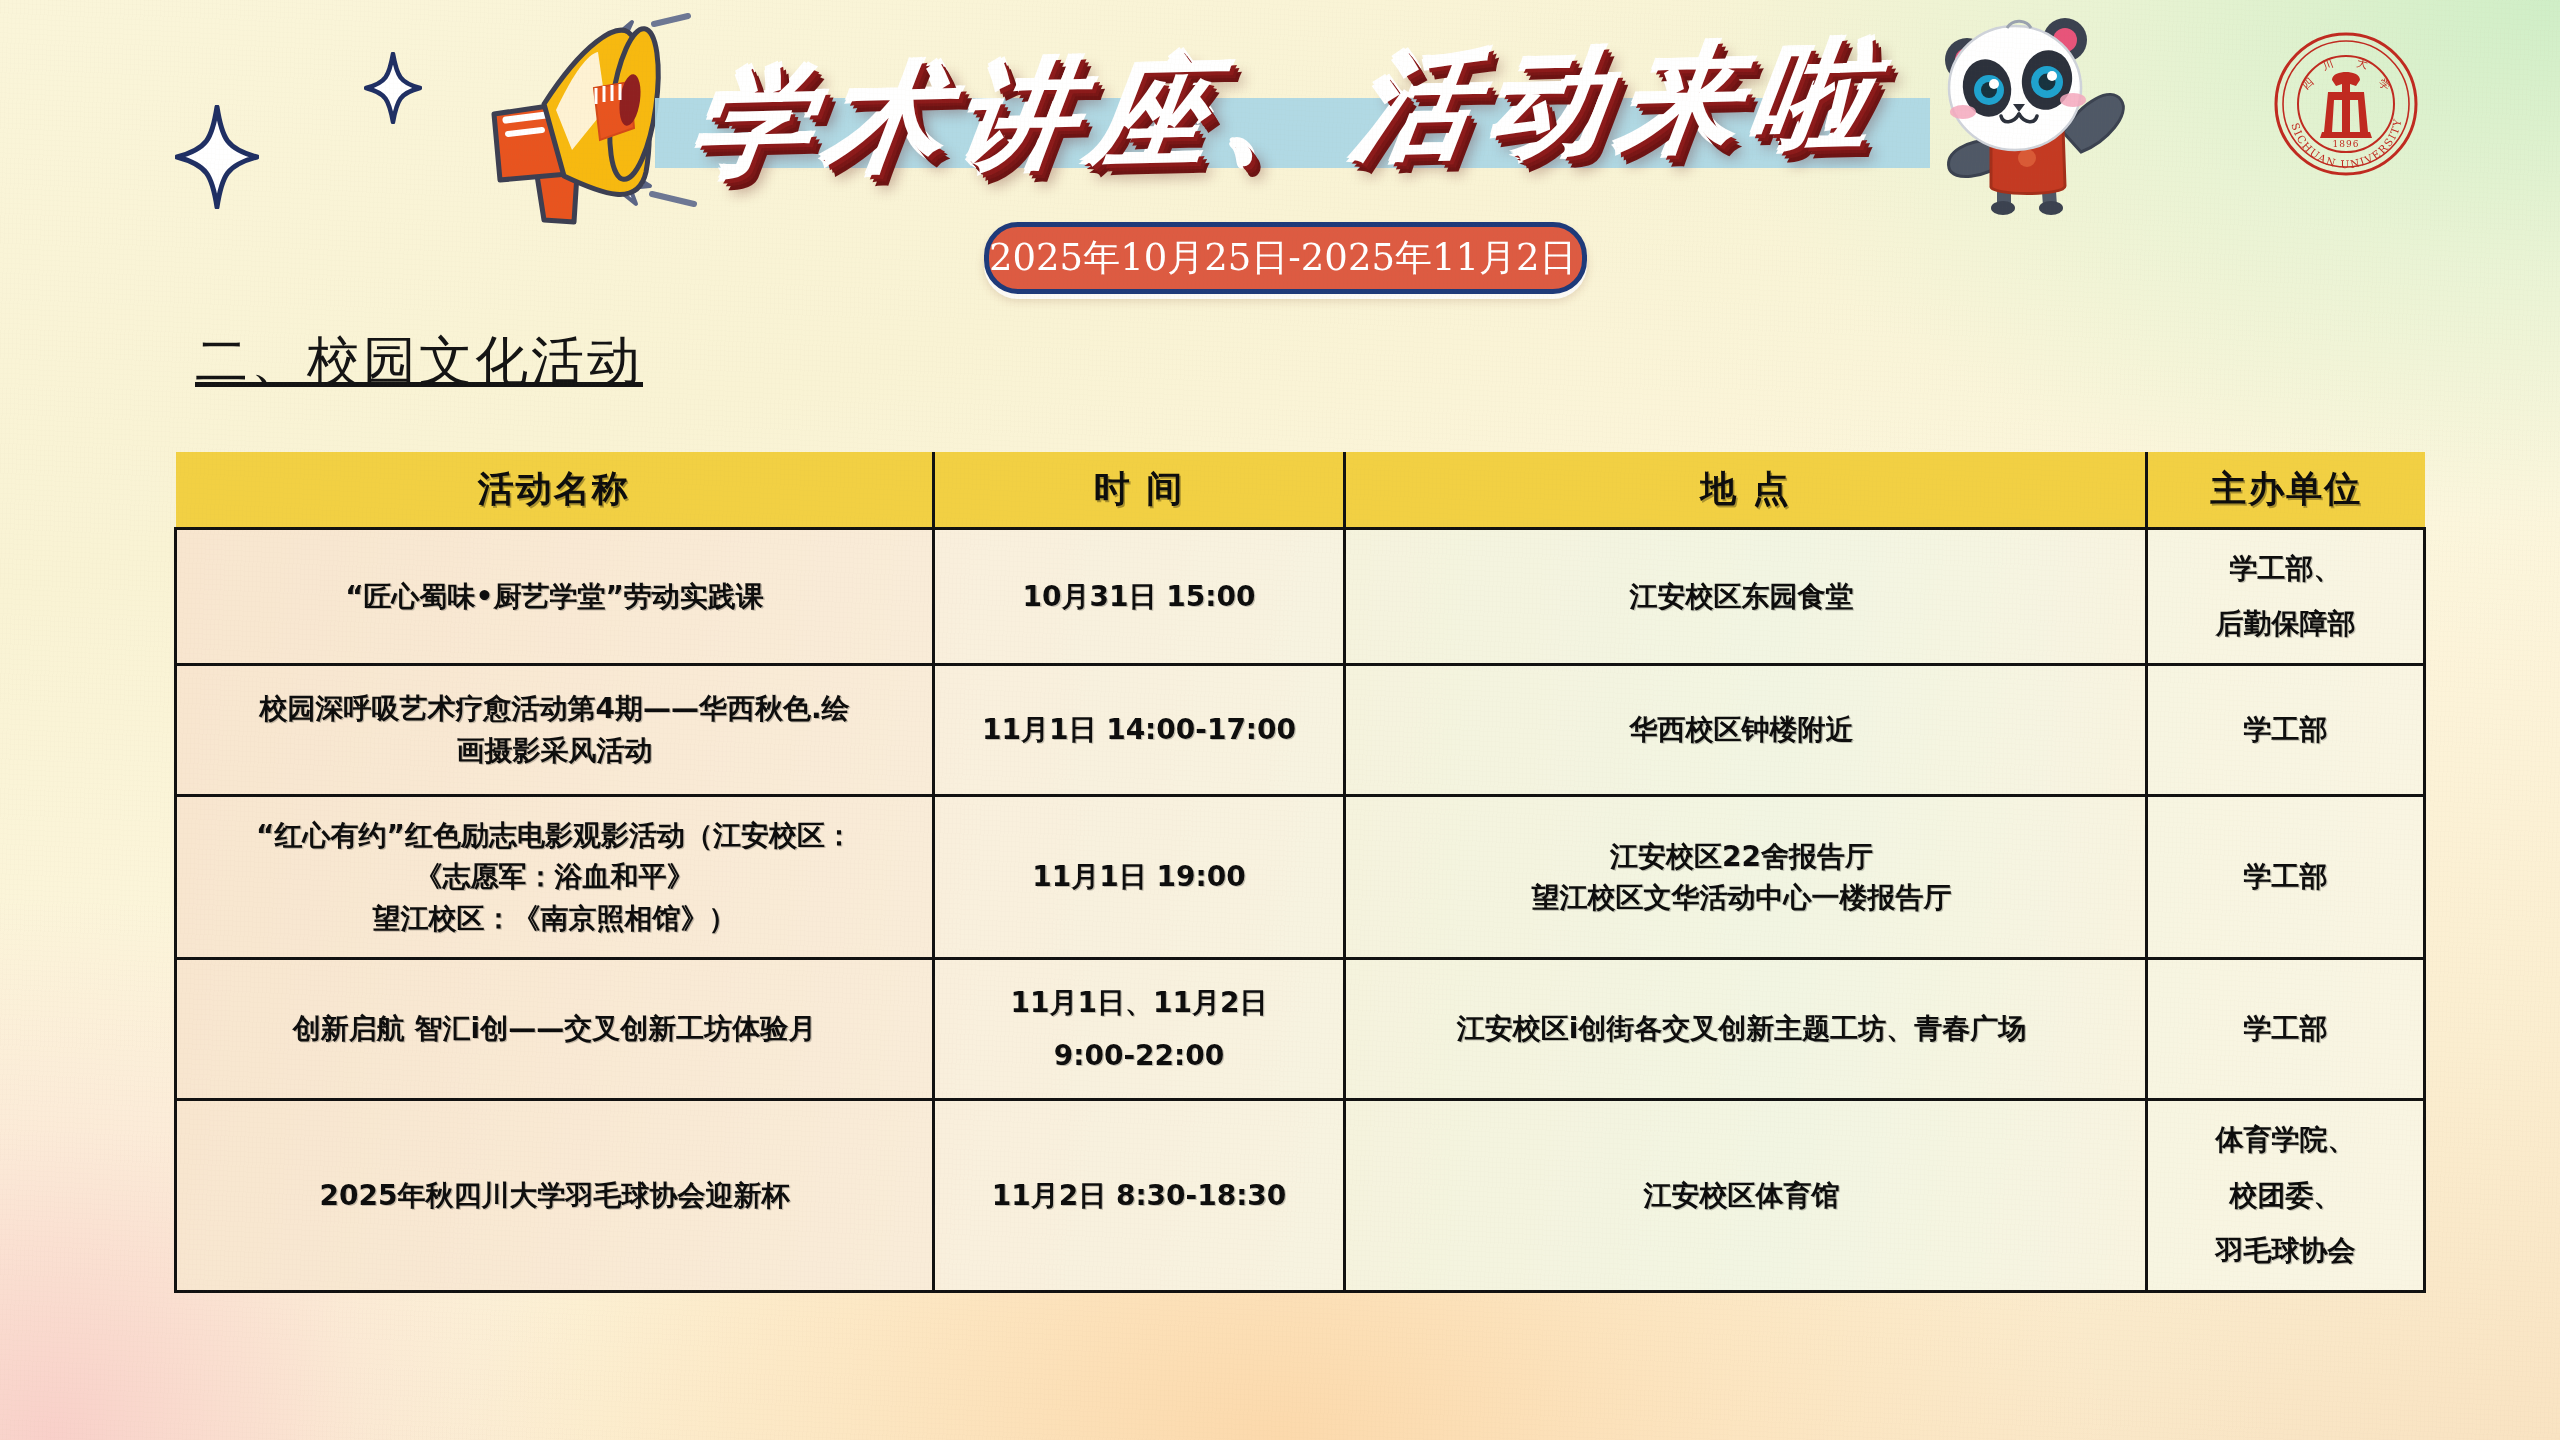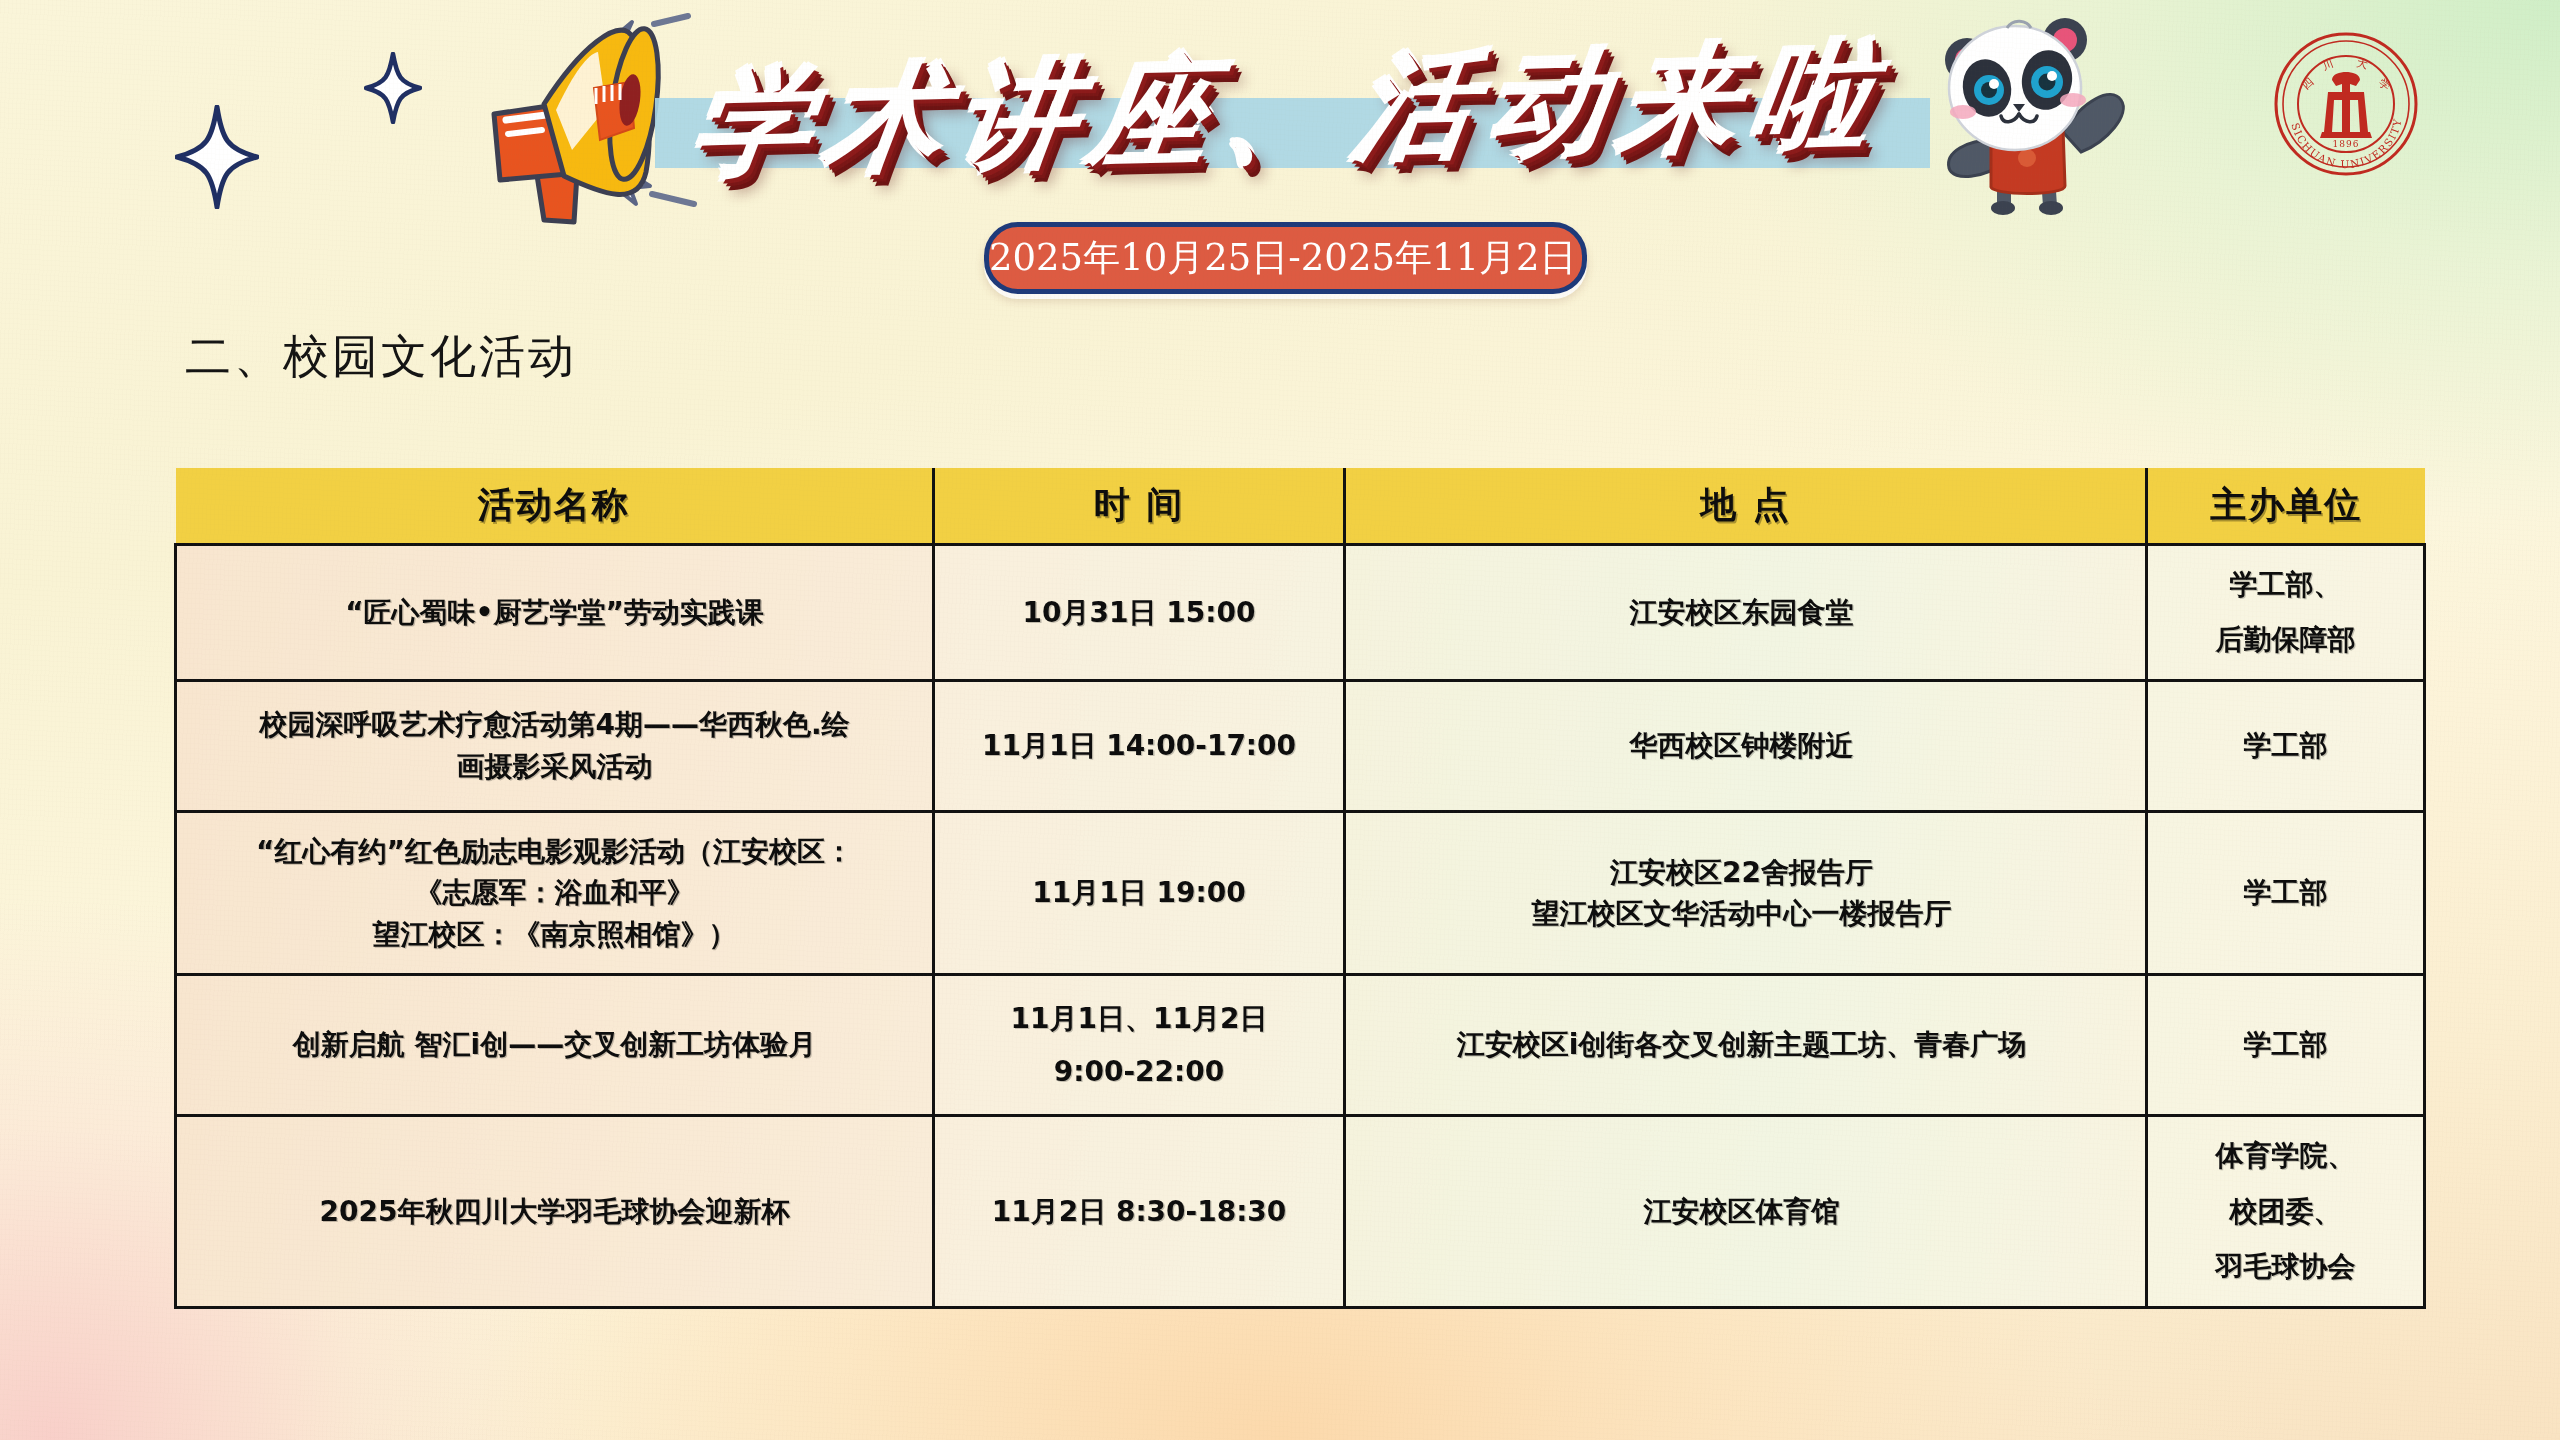--- a/index.html
+++ b/index.html
@@ -96,32 +96,33 @@
     font-family: "DejaVu Serif", "Liberation Serif", serif;
     font-size: 37px;
     color: #ffffff;
     white-space: nowrap;
     letter-spacing: 0px;
   }
 
   
   #section-heading {
     position: absolute;
-    left: 185px; top: 326px;
-    font-size: 46px;
+    left: 195px; top: 326px;
+    font-size: 53px;
     color: #141414;
     letter-spacing: 3px;
     white-space: nowrap;
     font-family: "DejaVu Sans", "Liberation Sans", sans-serif;
+    text-decoration: underline;
   }
 
   
   #schedule-table-wrap {
     position: absolute;
-    left: 174px; top: 468px;
+    left: 174px; top: 452px;
     width: 2249px;
   }
   table#schedule-table {
     width: 2249px;
     border-collapse: collapse;
     table-layout: fixed;
   }
   #schedule-table col.c-name  { width: 758px; }
   #schedule-table col.c-time  { width: 411px; }
   #schedule-table col.c-place { width: 802px; }

